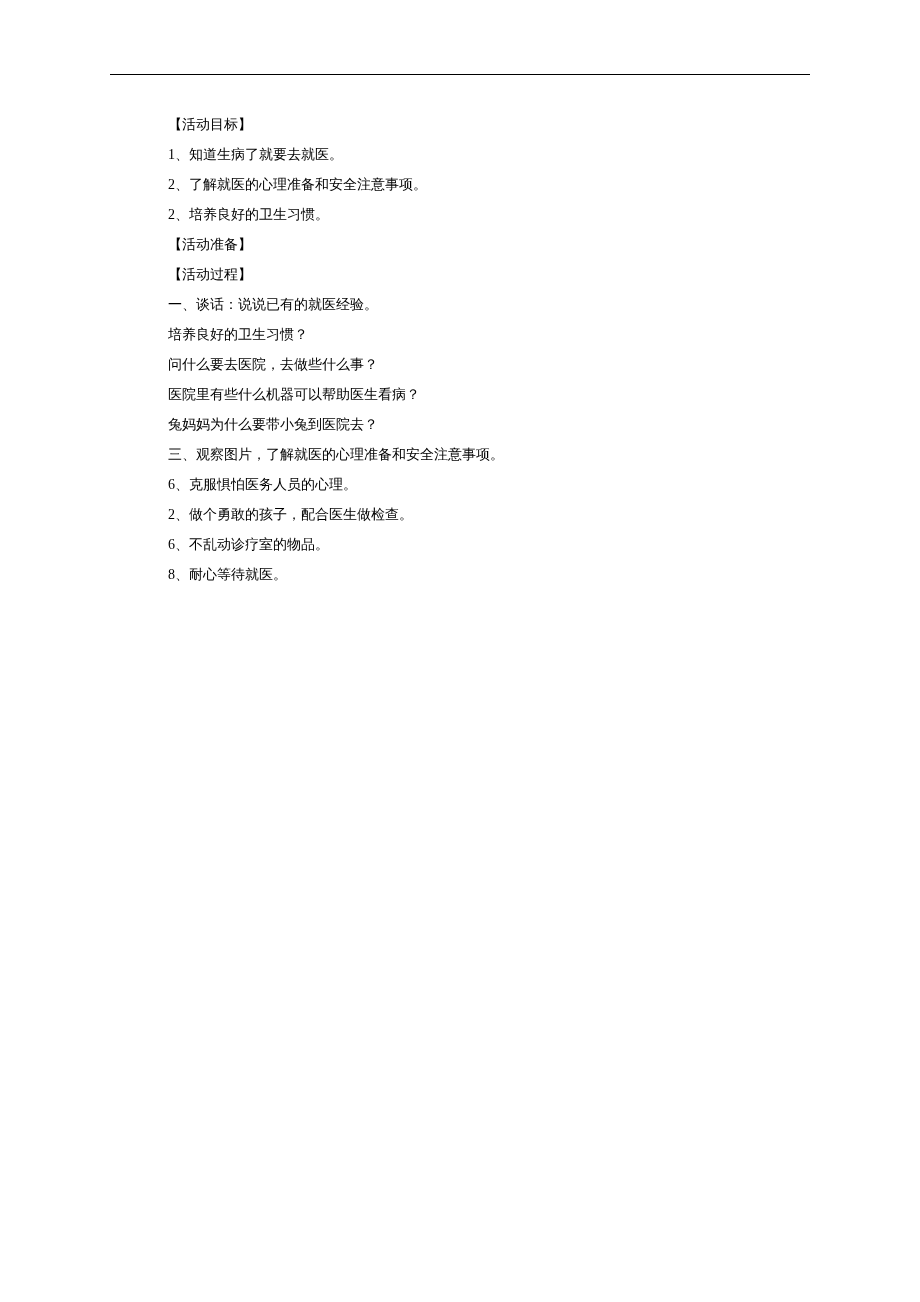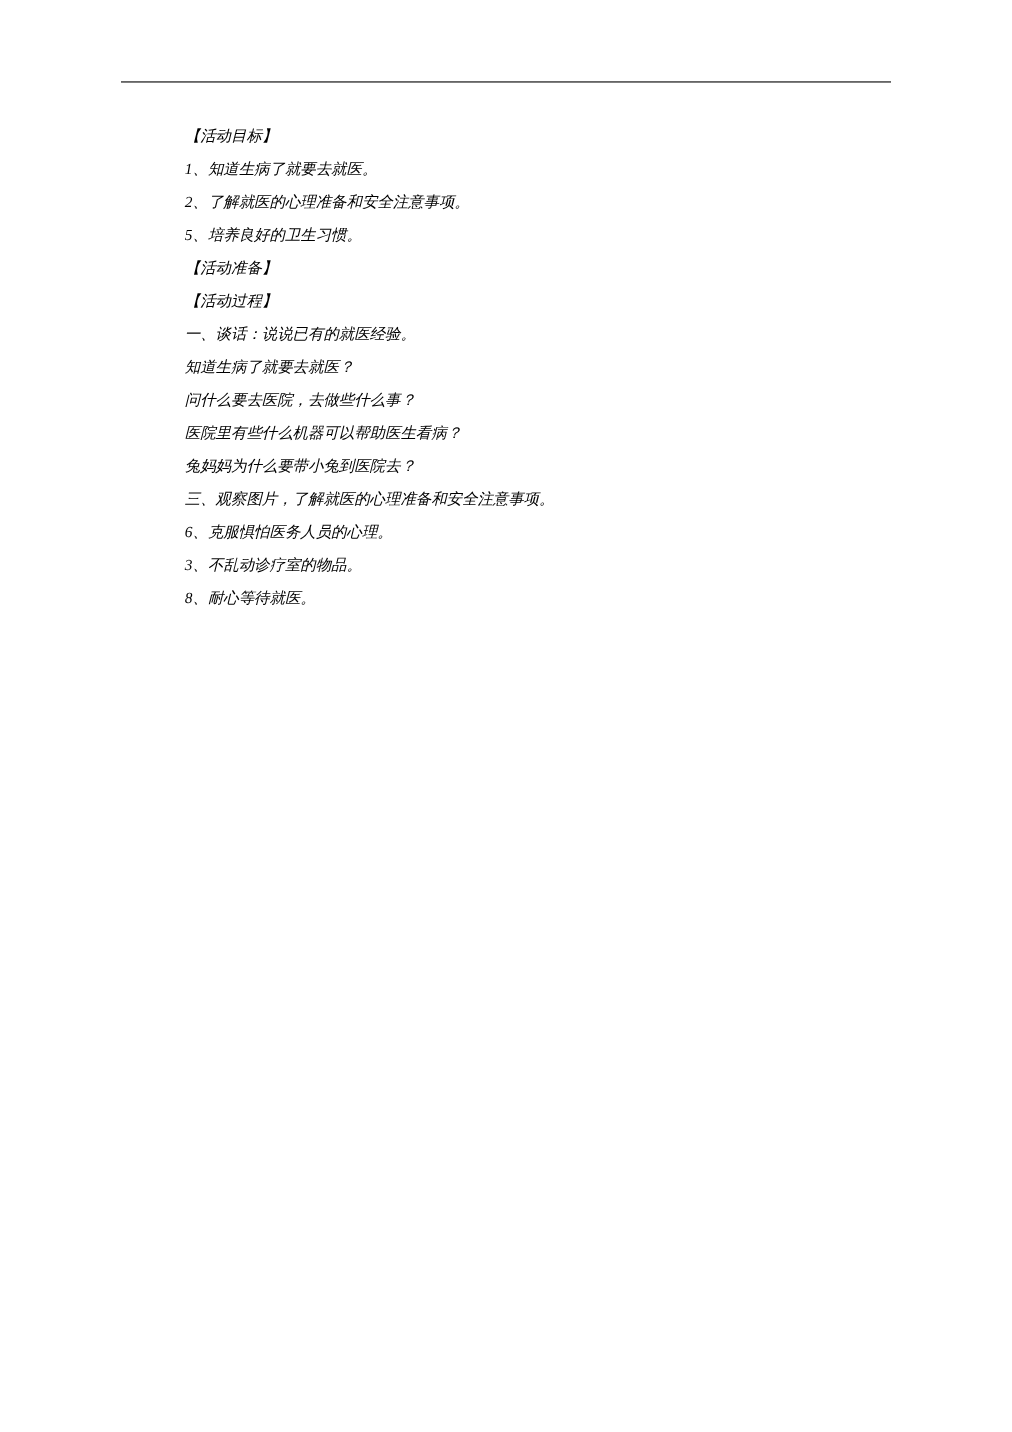--- a/index.html
+++ b/index.html
@@ -19,46 +19,46 @@
     .page {
       padding: 74px 110px 40px 110px;
     }
     .divider {
       border: none;
       border-top: 1px solid #000000;
       margin-bottom: 36px;
     }
     .content {
       padding-left: 58px;
-      font-style: italic;
     }
     .line {
       margin-bottom: 2px;
       white-space: nowrap;
     }
   </style>
 </head>
 <body>
 
 <div class="page">
   <hr class="divider">
   <div class="content">
 
     <div class="line">【活动目标】</div>
     <div class="line">1、知道生病了就要去就医。</div>
     <div class="line">2、了解就医的心理准备和安全注意事项。</div>
-    <div class="line">5、培养良好的卫生习惯。</div>
+    <div class="line">2、培养良好的卫生习惯。</div>
 
     <div class="line">【活动准备】</div>
 
     <div class="line">【活动过程】</div>
     <div class="line">一、谈话：说说已有的就医经验。</div>
-    <div class="line">知道生病了就要去就医？</div>
+    <div class="line">培养良好的卫生习惯？</div>
     <div class="line">问什么要去医院，去做些什么事？</div>
     <div class="line">医院里有些什么机器可以帮助医生看病？</div>
     <div class="line">兔妈妈为什么要带小兔到医院去？</div>
     <div class="line">三、观察图片，了解就医的心理准备和安全注意事项。</div>
     <div class="line">6、克服惧怕医务人员的心理。</div>
-    <div class="line">3、不乱动诊疗室的物品。</div>
+    <div class="line">2、做个勇敢的孩子，配合医生做检查。</div>
+    <div class="line">6、不乱动诊疗室的物品。</div>
     <div class="line">8、耐心等待就医。</div>
 
   </div>
 </div>
 
 </body></html>

